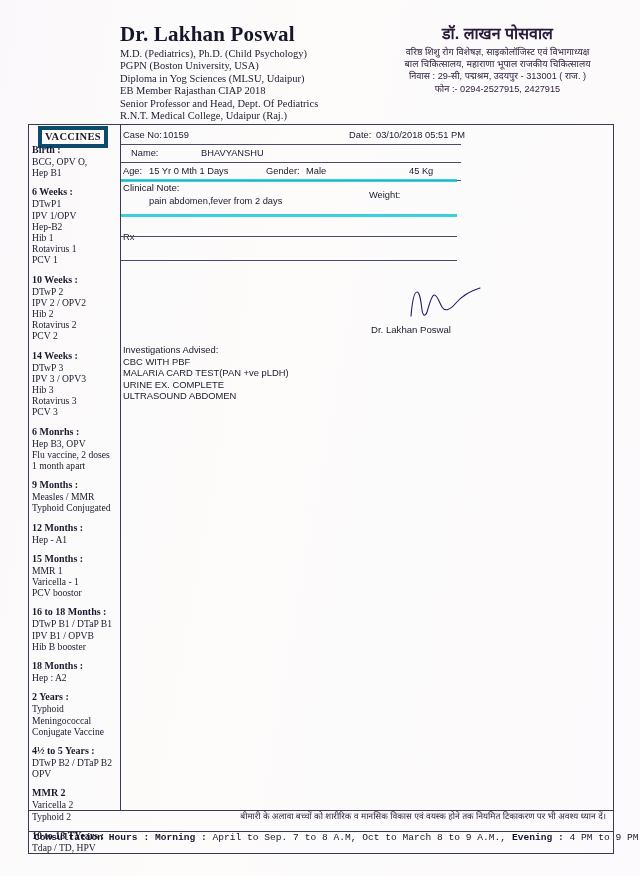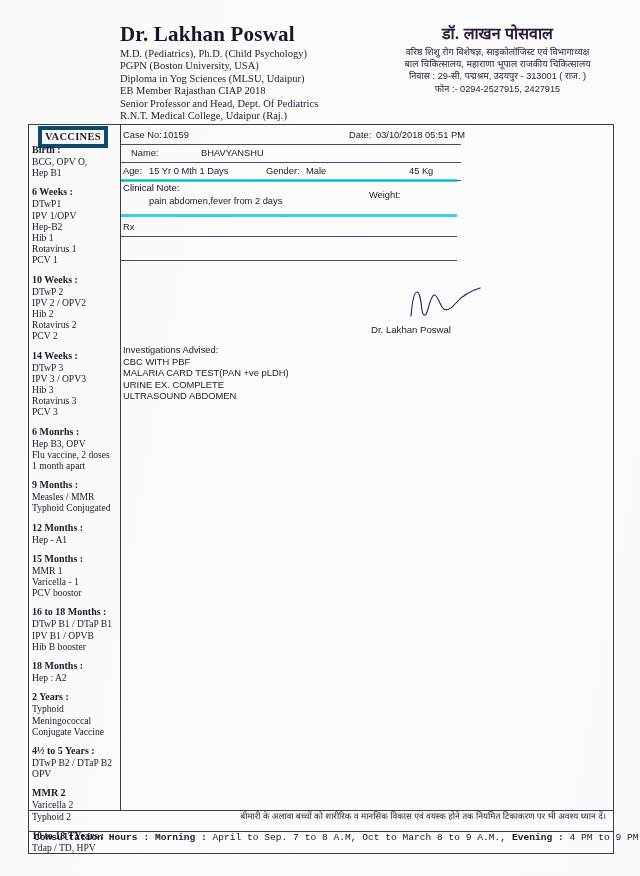--- a/index.html
+++ b/index.html
@@ -187,21 +187,21 @@
     position: absolute;
     left: 28px;
     top: 70px;
     font-family: "Liberation Sans", sans-serif;
     font-size: 9.3px;
     color: #1a1a2e;
   }
   .rx-label {
     position: absolute;
     left: 2px;
-    top: 96px;
+    top: 106px;
     font-family: "Liberation Sans", sans-serif;
     font-size: 9.3px;
     color: #1a1a2e;
   }
   .investigations {
     position: absolute;
     left: 2px;
     top: 218px;
     font-family: "Liberation Sans", sans-serif;
     font-size: 9.4px;

